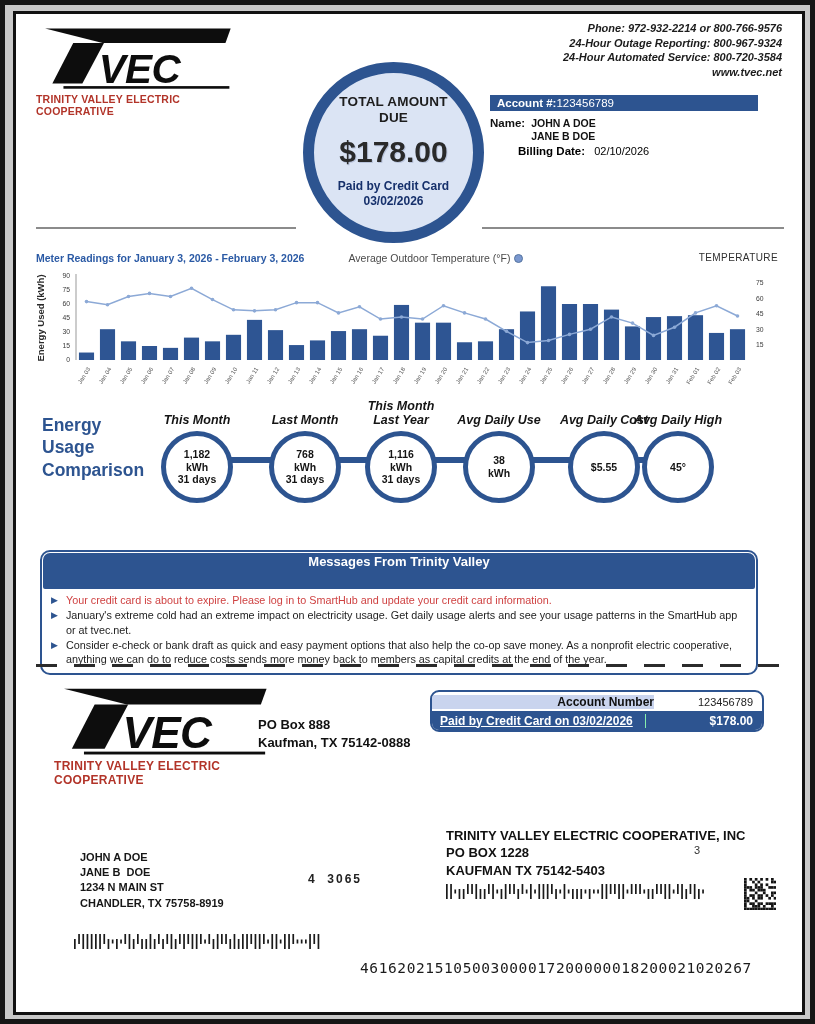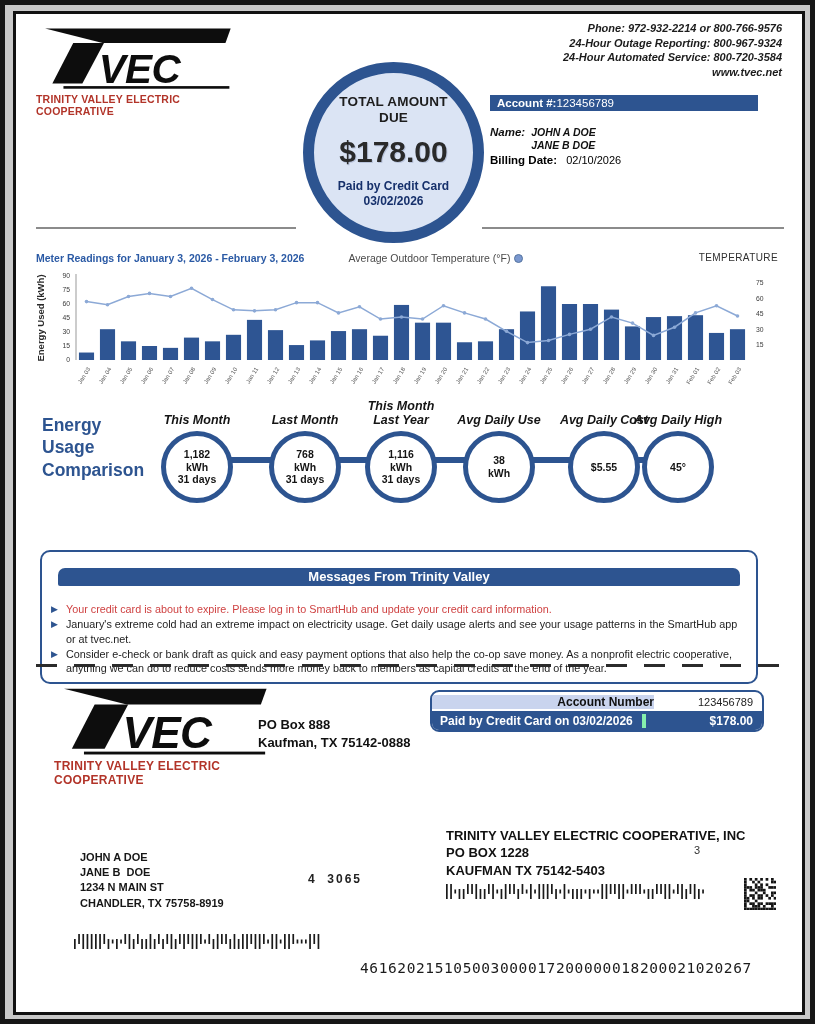--- a/index.html
+++ b/index.html
@@ -22,24 +22,24 @@
   
   .amount-circle{left:287px;top:48px;width:181px;height:181px;box-sizing:border-box;border:11px solid #2d5490;background:#dbe4f4;border-radius:50%;text-align:center;}
   .ac-title{margin:21px auto 0;width:118px;font-size:13.5px;font-weight:bold;color:#1d1d1d;line-height:1.2;letter-spacing:.2px;}
   .ac-amount{margin-top:9px;font-size:30px;font-weight:bold;color:#2a2a2a;text-shadow:1px 1px 0 #b9c4dc;}
   .ac-note{margin-top:10px;font-size:12px;font-weight:bold;color:#16306b;line-height:1.2;}
 
   
   .account-box{left:474px;top:81px;width:268px;}
   .acct-bar{background:#2d5490;color:#fff;font-size:11.5px;padding:2px 7px;}
   .acct-bar .lbl{font-weight:bold;}
-  .acct-row{margin-top:15px;font-size:11px;color:#111;display:flex;font-style:italic;}
+  .acct-row{margin-top:6px;font-size:11px;color:#111;display:flex;}
   .blbl{font-weight:bold;font-size:11.5px;margin-right:6px;}
   .names div{font-weight:bold;font-size:10.5px;line-height:1.2;}
-  .acct-billing{margin-top:3px;font-size:11px;}
+  .acct-billing{margin-top:3px;font-size:11px;margin-left:28px;}
 
   .rule{height:2px;background:#8b8b8b;}
   .rule-left{left:20px;top:213px;width:260px;}
   .rule-right{left:466px;top:213px;width:302px;}
 
   
   .chart-title{left:20px;top:238px;color:#2b5aa5;font-weight:bold;font-size:10.5px;}
   .legend-center{left:320px;top:238px;width:200px;text-align:center;font-size:10.5px;color:#4a4a4a;}
   .legend-dot{display:inline-block;width:7px;height:7px;border-radius:50%;background:#7a98cf;border:1px solid #55749f;vertical-align:-1px;margin-left:4px;}
   .legend-right{right:24px;top:238px;font-size:10px;color:#2f2f2f;letter-spacing:.4px;}
@@ -48,36 +48,36 @@
   
   .usage-title{left:26px;top:400px;font-size:17.5px;font-weight:bold;color:#2d5490;line-height:1.28;}
   .utrack{left:181px;top:443px;width:511px;height:6px;background:#2d5490;}
   .uitem{position:absolute;transform:translateX(-50%);text-align:center;width:120px;top:382px;}
   .ulabel{height:32px;display:flex;flex-direction:column;justify-content:flex-end;font-size:12.5px;font-weight:bold;color:#141414;line-height:1.18;font-style:italic;}
   .ucircle{width:62px;height:62px;box-sizing:content-box;border:5px solid #2d5490;border-radius:50%;background:#fff;margin:3px auto 0;display:flex;align-items:center;justify-content:center;}
   .uval{font-size:10.5px;font-weight:bold;color:#141414;line-height:1.22;}
 
   
   .messages{left:24px;top:536px;width:718px;border:2px solid #2d5490;border-radius:10px;background:#fff;padding-bottom:5px;box-sizing:border-box;}
-  .msg-header{background:#2d5490;color:#fff;text-align:center;font-weight:bold;font-size:13px;border-radius:7px 7px 2px 2px;margin:16px;padding:1px 0 2px;}
+  .msg-header{background:#2d5490;color:#fff;text-align:center;font-weight:bold;font-size:13px;border-radius:7px 7px 2px 2px;margin:1px;padding:1px 0 20px;}
   .msg-list{margin:4px 10px 0 9px;padding:0;list-style:none;}
   .msg-list li{display:flex;gap:8px;font-size:10.8px;line-height:1.33;color:#1d1d1d;margin-bottom:1px;}
   .msg-bullet{color:#2d5490;font-size:9px;line-height:1.6;flex:0 0 auto;}
   li.red .msg-text{color:#cf4242;}
 
   .dashed{left:20px;top:650px;width:748px;height:3px;background:repeating-linear-gradient(90deg,#2b2b2b 0 21px,transparent 21px 38px);}
 
   
   .po-addr{left:242px;top:702px;font-size:13px;font-weight:bold;line-height:1.35;color:#111;}
   .acct-table{left:414px;top:676px;width:330px;border:2px solid #2d5490;border-radius:9px;overflow:hidden;background:#fff;}
   .at-row{display:flex;height:19px;align-items:center;font-size:12px;}
   .at-r1-l{flex:0 0 214px;background:#c9d4ee;font-weight:bold;padding-left:8px;color:#101010;text-align:right;}
   .at-r1-r{flex:1;text-align:right;padding-right:9px;font-size:11px;color:#222;}
   .at-r2{background:#2d5490;color:#fff;font-weight:bold;}
-  .at-r2-l{flex:0 0 214px;padding-left:8px;border-right:4px solid #86efac;box-sizing:border-box;}
+  .at-r2-l{flex:0 0 214px;padding-left:8px;border-right:1px solid #86efac;box-sizing:border-box;text-decoration:underline;}
   .at-r2-r{flex:1;text-align:right;padding-right:9px;}
 
   .cust-addr{left:64px;top:836px;font-size:11px;font-weight:bold;line-height:1.38;color:#161616;white-space:pre;}
   .mail-code{left:292px;top:858px;font-size:12px;font-weight:bold;letter-spacing:2px;white-space:pre;color:#222;}
   .remit-addr{left:430px;top:813px;font-size:13px;font-weight:bold;line-height:1.33;color:#111;}
   .remit-digit{left:678px;top:830px;font-size:11px;color:#333;}
   .imb{line-height:0;}
   #imb1{left:430px;top:870px;}
   #imb2{left:58px;top:920px;}
   #matrix{left:728px;top:864px;line-height:0;}

